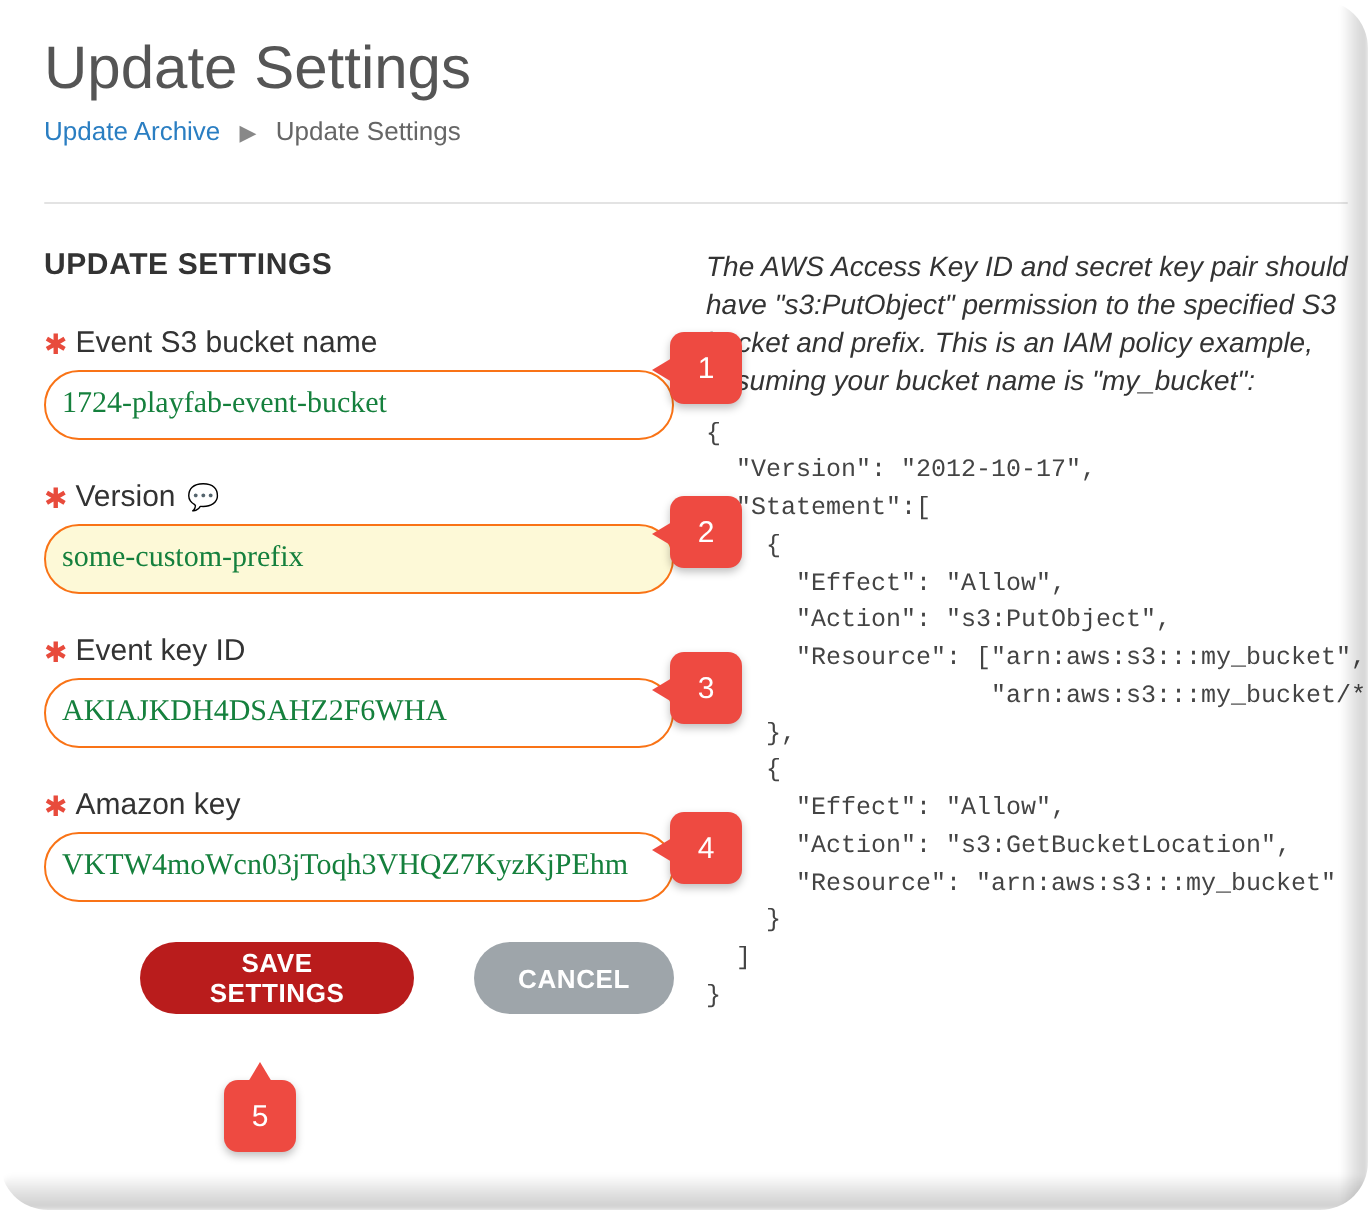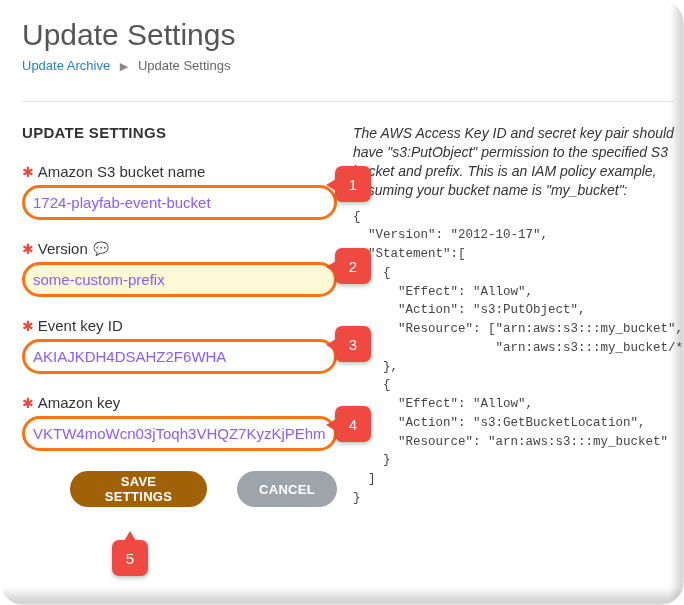--- a/index.html
+++ b/index.html
@@ -59,41 +59,41 @@
     display: flex;
     align-items: center;
     gap: 4px;
   }
   .req { color: #e84b3c; font-size: 14px; line-height: 1; }
   .speech-icon { color: #aaa; font-size: 13px; margin-left: 2px; }
 
   .text-input {
     width: 100%;
     height: 35px;
-    border: 3px solid #f97316;
-    font-size: 15px;
-    color: #8b5cf6;
+    border: 1px solid #f97316;
+    font-size: 15px;
+    color: #15803d;
     padding: 0 8px;
     background: #fff;
-    font-family: Liberation Sans, sans-serif;
+    font-family: Liberation Serif, serif;
   }
   .text-input.hl { background: #fdf9d7; }
 
   .btn-row { margin-top: 18px; display: flex; gap: 30px; }
   .btn {
     height: 36px;
     padding: 0 20px;
     border: none;
     font-size: 13px;
     font-weight: 700;
     letter-spacing: 0.3px;
     color: #fff;
     cursor: pointer;
   }
-  .btn-primary { background: #a16207; margin-left: 48px; }
+  .btn-primary { background: #b91c1c; margin-left: 48px; }
   .btn-secondary { background: #9ea5aa; padding: 0 22px; }
 
   .help-lead {
     font-style: italic;
     font-size: 14px;
     color: #333;
     line-height: 1.35;
     margin-bottom: 8px;
   }
   .code {
@@ -165,21 +165,21 @@
   <hr class="divider">
 
   <div class="columns">
 
     <div class="col-form">
       <div class="section-head">UPDATE SETTINGS</div>
 
       <div class="field">
         <div class="field-label">
           <span class="req">✱</span>
-          <span>Amazon S3 bucket name</span>
+          <span>Event S3 bucket name</span>
         </div>
         <input class="text-input" type="text" value="1724-playfab-event-bucket" style="">
       </div>
 
       <div class="field">
         <div class="field-label">
           <span class="req">✱</span>
           <span>Version</span>
           <span class="speech-icon">💬</span>
         </div>

